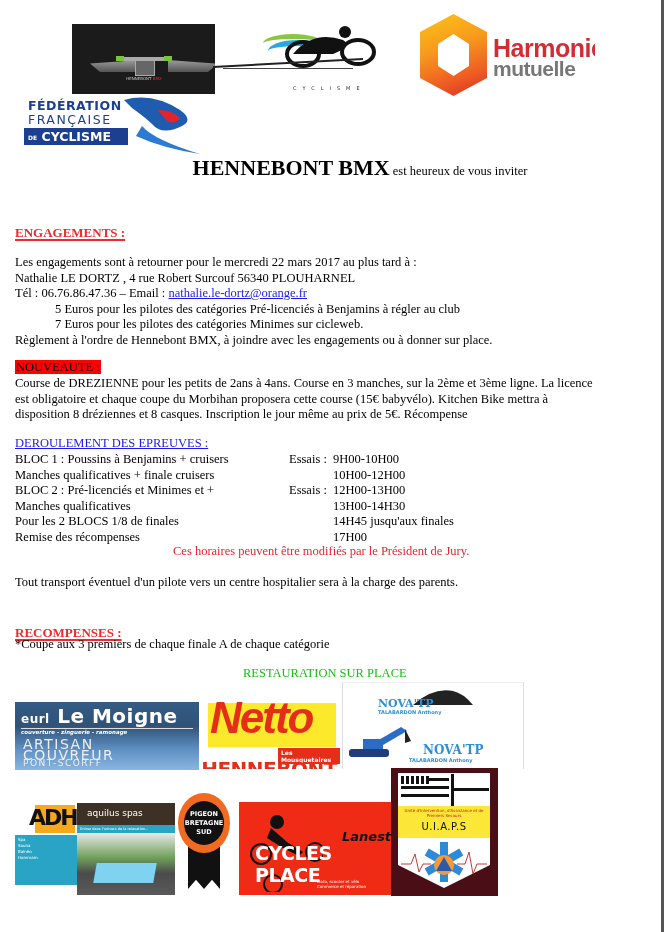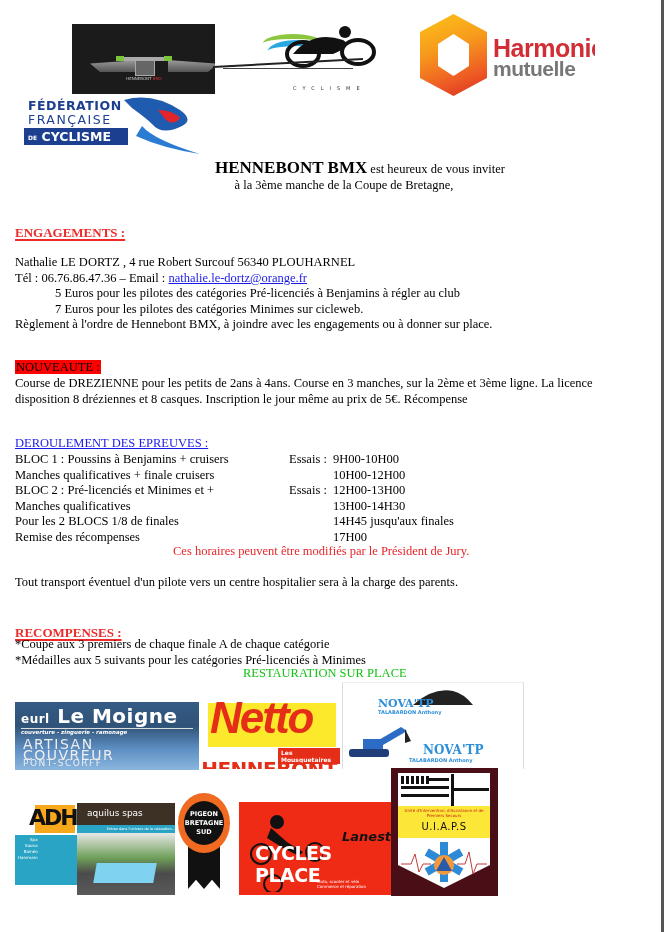--- a/index.html
+++ b/index.html
@@ -106,38 +106,39 @@
   <div class="l2">FRANÇAISE</div>
   <div class="l3"><span style="font-size:6px;vertical-align:middle;">DE</span> <span>CYCLISME</span></div>
   <svg class="swirl" viewBox="0 0 80 60">
     <path d="M2 4 Q30 -4 58 14 Q72 24 60 30 Q40 40 30 28 Q24 22 10 12 Z" fill="#1f5cb0"></path>
     <path d="M36 14 Q50 14 58 22 Q52 30 44 24 Z" fill="#e4242b"></path>
     <path d="M20 30 Q32 44 78 58 Q40 52 14 40 Z" fill="#2c7bd2"></path>
   </svg>
 </div>
 
 <div class="abs txt" style="left:0;top:160px;width:664px;text-align:center;">
-  <div style="padding-left:56px;"><span style="font-size:17px;font-weight:bold;">HENNEBONT BMX</span><span> est heureux de vous inviter</span></div>
-  <div style="padding-left:24px;">à la 3ème manche de la Coupe de Bretagne,</div>
+  <div style="padding-left:56px;"><span style="font-size:22px;font-weight:bold;">HENNEBONT BMX</span><span> est heureux de vous inviter</span></div>
 </div>
 
 <div class="abs txt heading-red" style="left:15px;top:225px;">ENGAGEMENTS :</div>
 <div class="abs txt" style="left:15px;top:255px;">
+  <div>Les engagements sont à retourner pour le mercredi 22 mars 2017 au plus tard à :</div>
   <div>Nathalie LE DORTZ , 4 rue Robert Surcouf 56340 PLOUHARNEL</div>
   <div><span>Tél : 06.76.86.47.36 – Email : </span><a class="link">nathalie.le-dortz@orange.fr</a></div>
   <div style="padding-left:40px;">5 Euros pour les pilotes des catégories Pré-licenciés à Benjamins à régler au club</div>
   <div style="padding-left:40px;">7 Euros pour les pilotes des catégories Minimes sur cicleweb.</div>
   <div>Règlement à l'ordre de Hennebont BMX, à joindre avec les engagements ou à donner sur place.</div>
 </div>
 
 <div class="abs txt" style="left:15px;top:360px;">
   <span class="highlight">NOUVEAUTE :</span>
 </div>
 <div class="abs txt" style="left:15px;top:376px;">
   <div>Course de DREZIENNE pour les petits de 2ans à 4ans. Course en 3 manches, sur la 2ème et 3ème ligne. La licence</div>
+  <div>est obligatoire et chaque coupe du Morbihan proposera cette course (15€ babyvélo). Kitchen Bike mettra à</div>
   <div>disposition 8 dréziennes et 8 casques. Inscription le jour même au prix de 5€. Récompense</div>
 </div>
 
 <div class="abs txt heading-blue" style="left:15px;top:436px;">DEROULEMENT DES EPREUVES :</div>
 <div class="abs txt" style="left:15px;top:452px;width:520px;">
   <div style="display:flex;">
       <span style="width:274px;">BLOC 1 : Poussins à Benjamins + cruisers</span>
       <span style="width:44px;">Essais : </span>
       <span>9H00-10H00</span>
     </div>
@@ -167,21 +168,20 @@
       <span>17H00</span>
     </div>
 </div>
 <div class="abs txt red-note" style="left:173px;top:544px;">Ces horaires peuvent être modifiés par le Président de Jury.</div>
 
 <div class="abs txt" style="left:15px;top:575px;">Tout transport éventuel d'un pilote vers un centre hospitalier sera à la charge des parents.</div>
 
 <div class="abs txt heading-red" style="left:15px;top:625px;text-align:right;">RECOMPENSES :</div>
 <div class="abs txt" style="left:15px;top:621px;margin-top:16px;">
   <div>*Coupe aux 3 premiers de chaque finale A de chaque catégorie</div>
-  <div>*Médailles aux 5 suivants pour les catégories Pré-licenciés à Minimes</div>
 </div>
 
 <div class="abs txt green" style="left:243px;top:666px;">RESTAURATION SUR PLACE</div>
 
 <div class="logo lg-moigne" style="left:15px;top:702px;width:184px;height:68px;">
   <div class="h1"><small>eurl</small> <span>Le Moigne</span></div>
   <div style="position:absolute;left:6px;top:26px;width:172px;height:1px;background:#ddd;"></div>
   <div class="h2">couverture - zinguerie - ramonage</div>
   <div class="ln" style="top:34px;">ARTISAN</div>
   <div class="ln" style="top:45px;">COUVREUR</div>
@@ -204,21 +204,21 @@
   <svg style="position:absolute;left:4px;top:40px;" width="70" height="38" viewBox="0 0 70 38">
     <rect x="2" y="26" width="40" height="8" rx="3" fill="#1f3e7a"></rect>
     <rect x="16" y="16" width="20" height="10" fill="#2c6cc4"></rect>
     <path d="M30 18 L54 4 L60 8 L36 22 Z" fill="#2c6cc4"></path>
     <path d="M58 6 L64 18 L58 20 Z" fill="#222"></path>
   </svg>
   <div class="nv" style="left:80px;top:60px;font-size:12px;">NOVA'TP</div>
   <div class="sub" style="left:66px;top:74px;">TALABARDON Anthony</div>
 </div>
 
-<div class="logo lg-adh" style="left:15px;top:803px;width:160px;height:92px;text-align:right;">
+<div class="logo lg-adh" style="left:15px;top:803px;width:160px;height:92px;">
   <div style="position:absolute;left:20px;top:2px;width:40px;height:28px;background:#f7a81b;"></div>
   <div style="position:absolute;left:14px;top:2px;font-family:'DejaVu Sans',sans-serif;font-weight:bold;font-size:22px;color:#111;letter-spacing:-2px;">ADH</div>
   <div style="position:absolute;left:62px;top:0;width:98px;height:22px;background:#3d3125;"></div>
   <div style="position:absolute;left:72px;top:5px;font-family:'DejaVu Sans',sans-serif;font-size:9px;color:#fff;">aquilus spas</div>
   <div style="position:absolute;left:62px;top:22px;width:98px;height:8px;background:#2aa4c4;color:#fff;font-family:'DejaVu Sans',sans-serif;font-size:3.5px;line-height:8px;padding-left:3px;box-sizing:border-box;overflow:hidden;">Entrez dans l'univers de la relaxation...</div>
   <div style="position:absolute;left:0;top:32px;width:62px;height:50px;background:#2aa4c4;"></div>
   <div style="position:absolute;left:3px;top:34px;font-family:'DejaVu Sans',sans-serif;font-size:4px;color:#fff;line-height:6px;">
     <div>Spa</div>
     <div>Sauna</div>
     <div>Balnéo</div>

